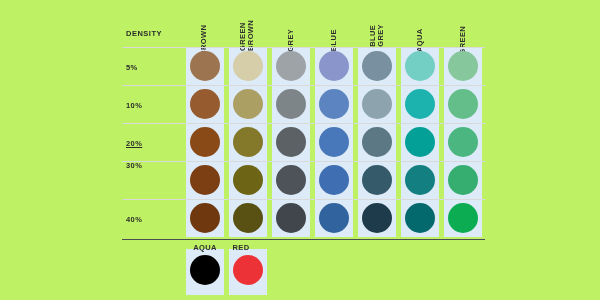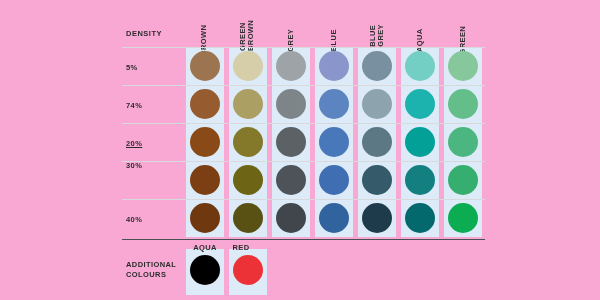--- a/index.html
+++ b/index.html
@@ -8,21 +8,21 @@
     width: 600px; height: 300px;
     background: #ffffff;
     font-family: "Liberation Sans", sans-serif;
     overflow: hidden;
   }
 
   #chart-root {
     position: absolute;
     left: 0; top: 0;
     width: 600px; height: 300px;
-    background: #f9a8d4;
+    background: #bef264;
   }
 
   
   .stripe {
     position: absolute;
     top: 47px;
     width: 38px;
     background: #dcebf7;
   }
   .stripe.body { height: 190px; }
@@ -165,21 +165,21 @@
 
   <div class="density-title">DENSITY</div>
 
   <div class="row-sep" style="top:47px;"></div>
   <div class="row-sep" style="top:85px;"></div>
   <div class="row-sep" style="top:123px;"></div>
   <div class="row-sep" style="top:161px;"></div>
   <div class="row-sep" style="top:199px;"></div>
 
   <div class="row-label" style="top:63px;">5%</div>
-  <div class="row-label" style="top:101px;">74%</div>
+  <div class="row-label" style="top:101px;">10%</div>
   <div class="row-label" style="top:139px;text-decoration:underline;">20%</div>
   <div class="row-label" style="top:161px;">30%</div>
   <div class="row-label" style="top:215px;">40%</div>
 
   <div id="swatch-grid">
       <div class="swatch" style="left: 190px; top: 51px; background: rgb(156, 117, 80);"></div>
       <div class="swatch" style="left: 233px; top: 51px; background: rgb(214, 206, 168);"></div>
       <div class="swatch" style="left: 276px; top: 51px; background: rgb(158, 163, 167);"></div>
       <div class="swatch" style="left: 319px; top: 51px; background: rgb(138, 150, 203);"></div>
       <div class="swatch" style="left: 362px; top: 51px; background: rgb(120, 144, 159);"></div>
@@ -210,24 +210,20 @@
       <div class="swatch" style="left: 233px; top: 203px; background: rgb(89, 81, 19);"></div>
       <div class="swatch" style="left: 276px; top: 203px; background: rgb(65, 70, 76);"></div>
       <div class="swatch" style="left: 319px; top: 203px; background: rgb(49, 99, 159);"></div>
       <div class="swatch" style="left: 362px; top: 203px; background: rgb(29, 59, 74);"></div>
       <div class="swatch" style="left: 405px; top: 203px; background: rgb(3, 105, 109);"></div>
       <div class="swatch" style="left: 448px; top: 203px; background: rgb(11, 172, 82);"></div>
     </div>
 
   <div class="section-sep"></div>
 
-  <div class="additional-label">
-    <span>ADDITIONAL</span>
-    <span>COLOURS</span>
-  </div>
 
   <div class="extra-head" style="left:186px;">AQUA</div>
   <div class="extra-head" style="left:222px;">RED</div>
 
   <div id="extra-swatches">
       <div class="swatch" style="left: 190px; top: 255px; background: rgb(0, 0, 0);"></div>
       <div class="swatch" style="left: 233px; top: 255px; background: rgb(237, 50, 55);"></div>
     </div>
 </div>
 

